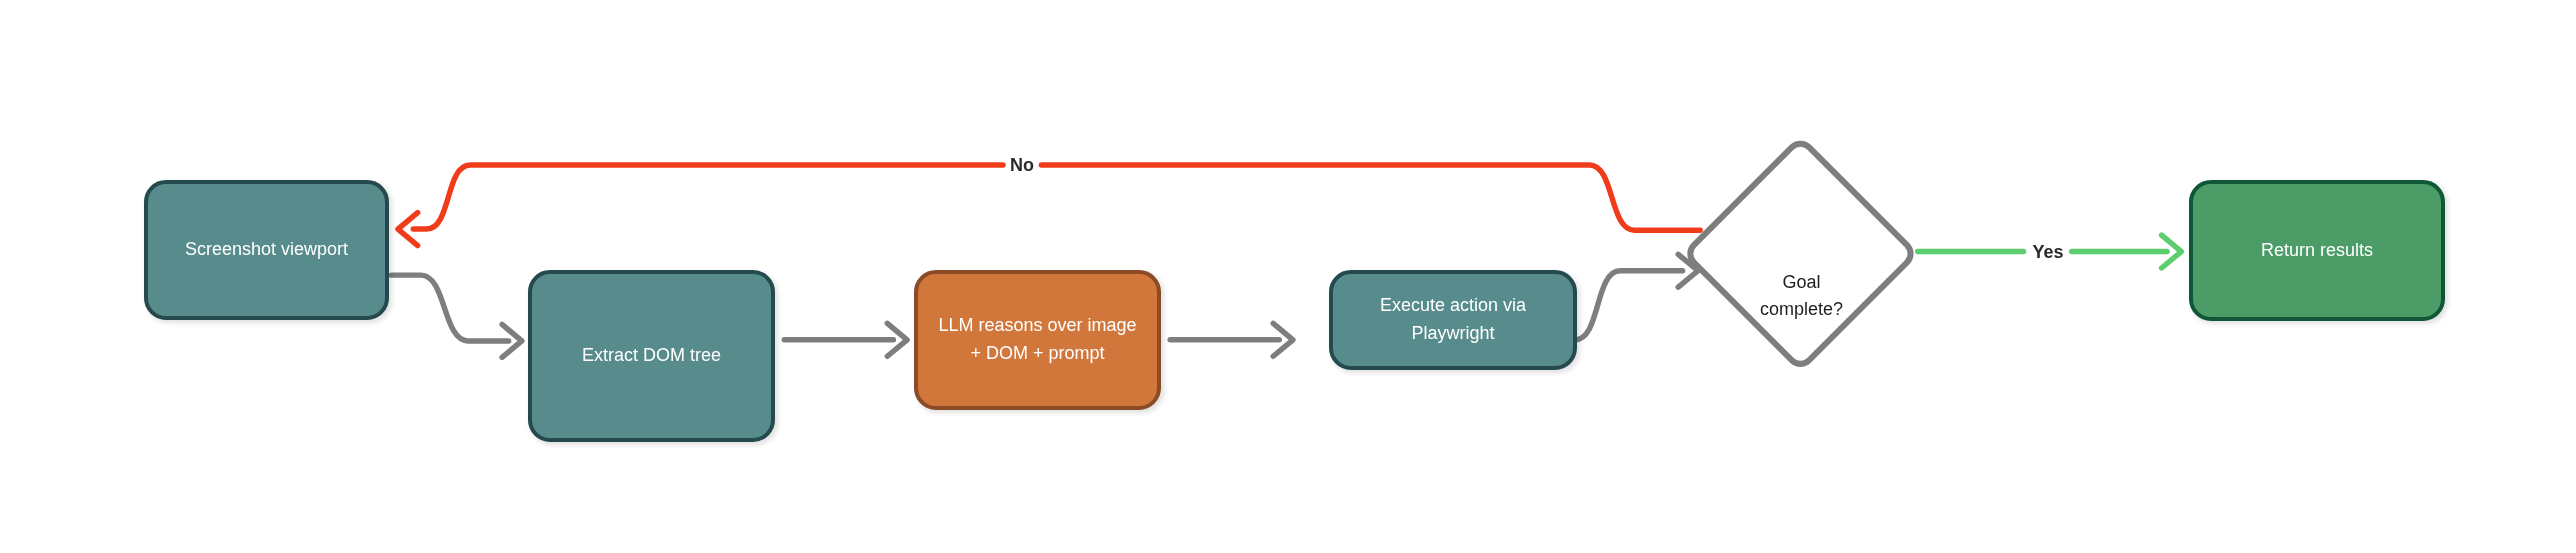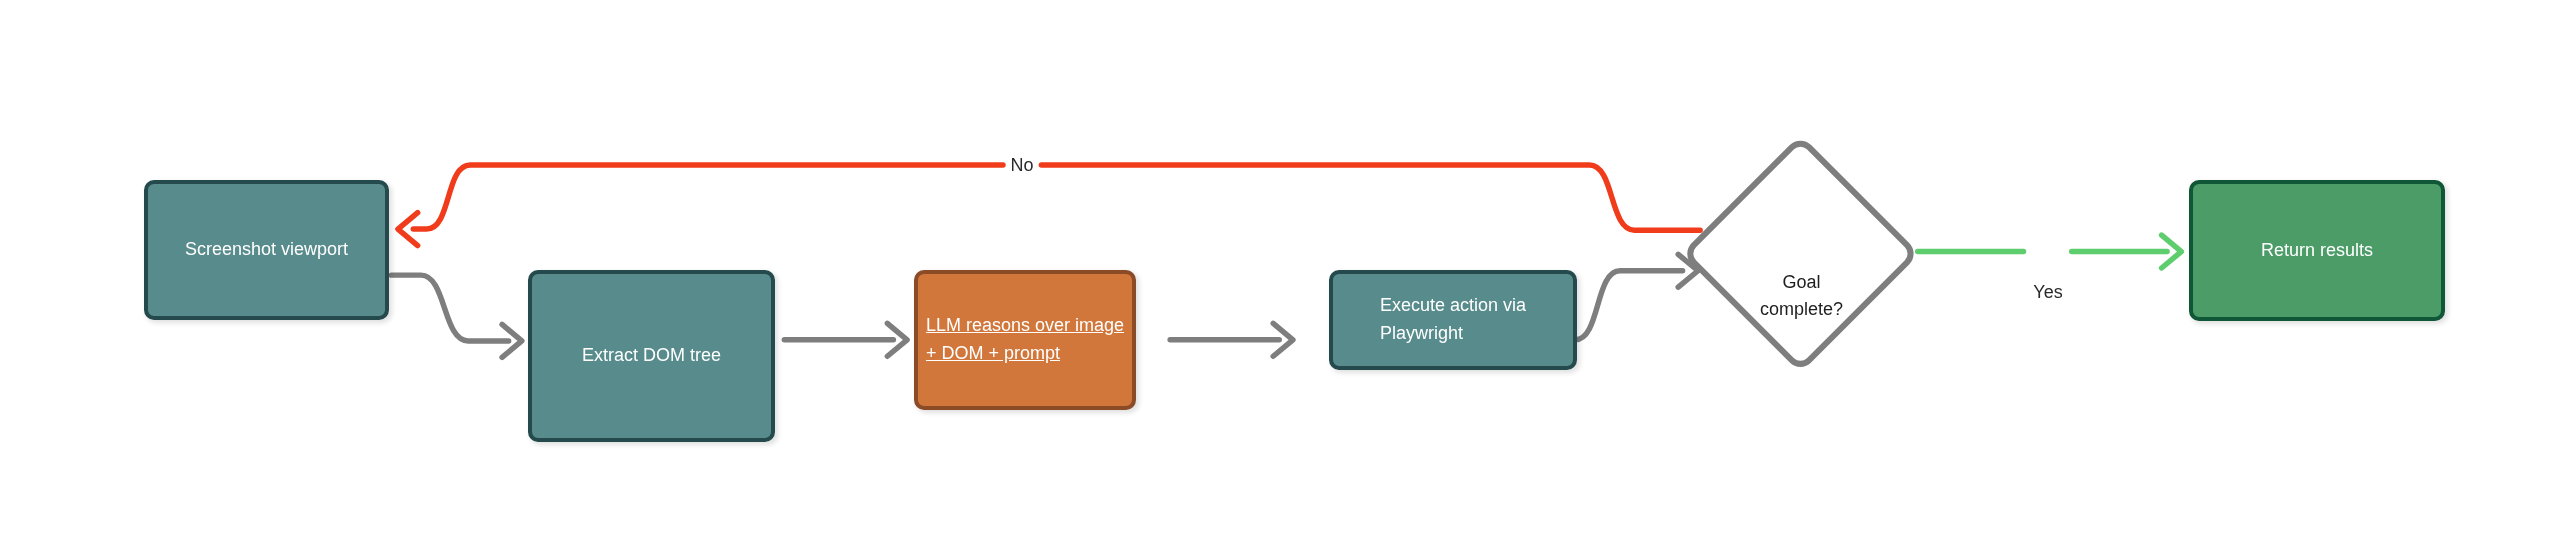--- a/index.html
+++ b/index.html
@@ -29,55 +29,57 @@
     stroke-linecap: round;
     stroke-linejoin: round;
   }
   .diamond-shape {
     stroke-width: 11;
   }
   .node {
     position: absolute;
     box-sizing: border-box;
     border: 4.4px solid transparent;
-    border-radius: 10px;
+    border-radius: 22px;
     display: flex;
     align-items: center;
     justify-content: center;
+    text-align: center;
     font-size: 18px;
     line-height: 1.55;
     white-space: pre-line;
     box-shadow: 2.2px 2.7px 5.5px rgba(0,0,0,0.12);
   }
   .node-screenshot { left: 144px; top: 180px; width: 245px; height: 140px; }
   .node-extract    { left: 528px; top: 270px; width: 247px; height: 172px; }
-  .node-llm        { left: 914px; top: 270px; width: 222px; height: 140px; text-decoration: underline; }
+  .node-llm        { left: 914px; top: 270px; width: 247px; height: 140px; }
   .node-execute    { left: 1301px; top: 270px; width: 248px; height: 100px; margin-left: 28px; }
   .node-return     { left: 2189px; top: 180px; width: 256px; height: 141px; }
   .diamond-label {
     position: absolute;
     left: 1708px; top: 191px;
     width: 187px; height: 132px;
     display: flex;
     align-items: flex-end;
     justify-content: center;
     text-align: center;
     font-size: 18px;
     line-height: 1.5;
     white-space: pre-line;
   }
   .edge-label {
     position: absolute;
     transform: translate(-50%, -50%);
     font-size: 18px;
     color: #2b2b2b;
     white-space: nowrap;
+    font-weight: bold;
   }
   .edge-label-no  { left: 1022px; top: 165px; }
-  .edge-label-yes { left: 2048px; top: 252px; margin-top: 40px; }
+  .edge-label-yes { left: 2048px; top: 252px; }
 </style>
 </head>
 <body>
 
 <div class="canvas">
 
   <svg class="connector-layer" viewBox="0 0 4696 1009" width="2576" height="553" xmlns="http://www.w3.org/2000/svg">
 
     <g>
       <path class="edge-path" d="M 712 502 H 766 C 812 502 806 622 852 622 H 926" stroke="#7e7e7e"></path>

